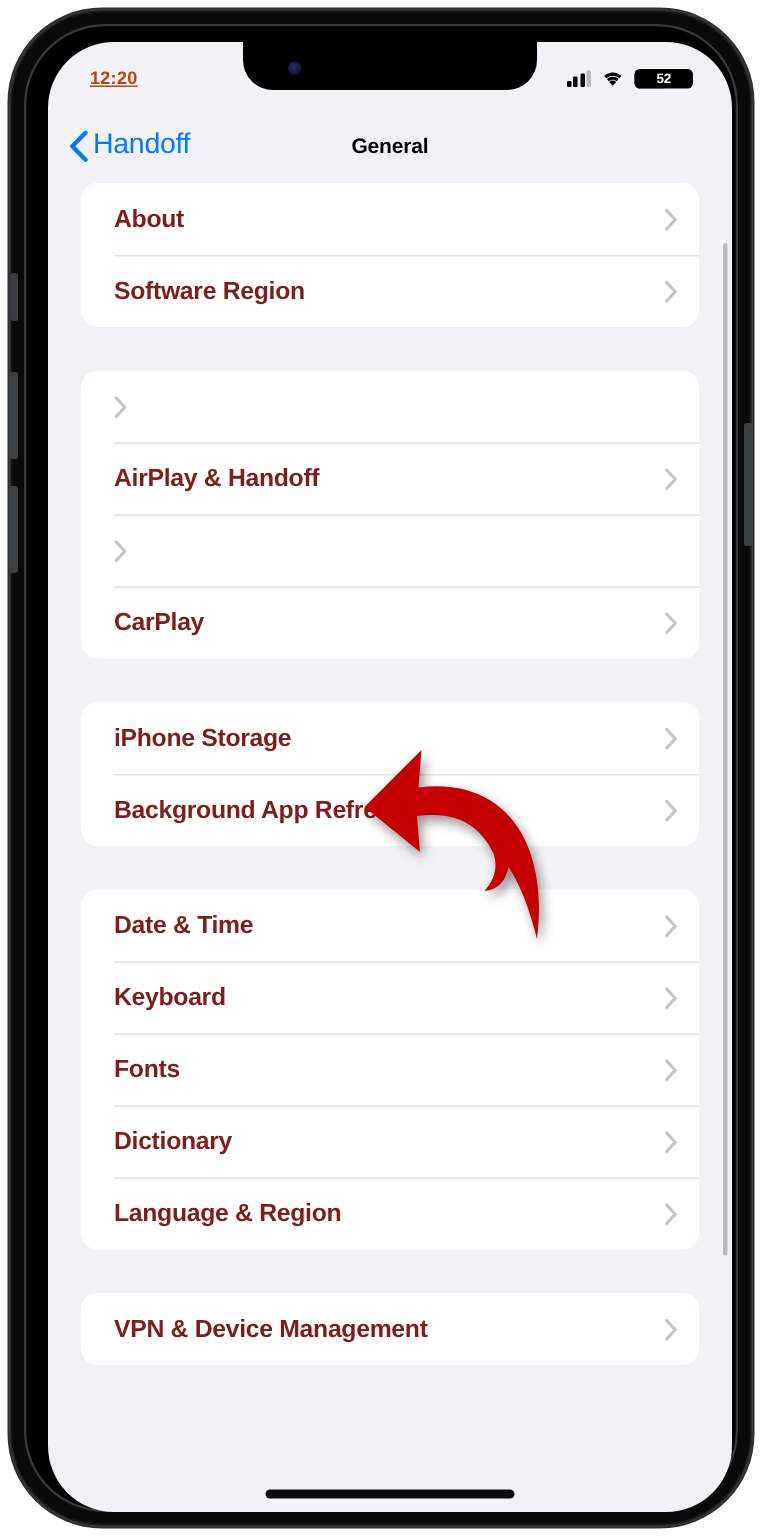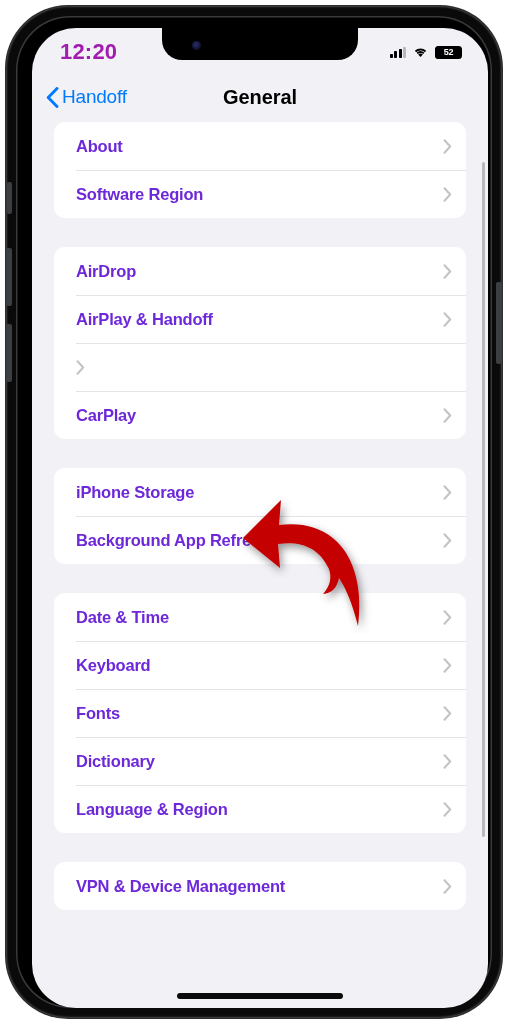--- a/index.html
+++ b/index.html
@@ -56,38 +56,38 @@
   }
 
   
   #status-bar{
     position:absolute; top:0; left:0; width:100%; height:44px;
     z-index:25;
     display:flex; align-items:center; justify-content:space-between;
     padding:0 26px 0 28px;
   }
   #status-time{
-    font-size:22px; font-weight:bold; color:#a21caf;
-    letter-spacing:0.2px; margin-top:4px;
+    font-size:12px; font-weight:bold; color:#c2410c;
+    letter-spacing:0.2px; margin-top:4px;text-decoration:underline;
   }
   #status-right{ display:flex; align-items:center; gap:6px; margin-top:4px; }
 
   
   #cellular-signal-icon{ display:flex; align-items:flex-end; gap:1.5px; height:11px; }
   #cellular-signal-icon i{ width:3px; background:#000; border-radius:0.8px; display:block; }
   #cellular-signal-icon i:nth-child(1){ height:4px; }
   #cellular-signal-icon i:nth-child(2){ height:6.5px; }
   #cellular-signal-icon i:nth-child(3){ height:9px; }
   #cellular-signal-icon i:nth-child(4){ height:11px; background:#b9b9bd; }
 
   #wifi-icon{ width:17px; height:12px; }
 
   
   #battery-icon{
-    position:relative; width:27px; height:13px;
+    position:relative; width:39px; height:13px;
     border-radius:3.5px; background:#000000;
     display:flex; align-items:center; overflow:hidden;
   }
   #battery-level-fill{
     position:absolute; left:0; top:0; bottom:0;
     background:#000; border-radius:3.5px 0 0 3.5px;
   }
   #battery-percent-text{
     position:relative; z-index:2; width:100%;
     text-align:center; font-size:9px; font-weight:bold;
@@ -101,21 +101,21 @@
     display:flex; align-items:center; z-index:20;
   }
   #back-button{
     display:flex; align-items:center; gap:3px;
     margin-left:14px; cursor:pointer;
   }
   #back-chevron-icon{ display:block; }
   #back-label{ font-size:19px; color:#007aff; letter-spacing:-0.2px; }
   #nav-title{
     position:absolute; left:0; width:100%; text-align:center;
-    font-size:20px; font-weight:bold; color:#000;
+    font-size:14px; font-weight:bold; color:#000;
     pointer-events:none; letter-spacing:-0.1px;
   }
 
   
   #settings-list{
     position:absolute; top:94px; left:0; width:100%;
     bottom:0; padding:0 22px;
   }
   .settings-group{
     background:#fff;
@@ -129,21 +129,21 @@
     display:flex; align-items:center;
     padding:0 14px 0 22px;
     cursor:pointer;
   }
   .settings-row + .settings-row::before{
     content:""; position:absolute; left:22px; right:0; top:0;
     height:1px; background:#e4e4e7;
   }
   .row-label{
     flex:1; font-size:16.5px; font-weight:bold;
-    color:#6d28d9; letter-spacing:-0.2px;
+    color:#7f1d1d; letter-spacing:-0.2px;
   }
   .row-chevron-icon{ display:block; flex:none; }
 
   
   #scroll-indicator{
     position:absolute; right:3px; top:134px;
     width:3px; height:675px;
     background:#b8b8bd; border-radius:2px; z-index:15;
   }
 
@@ -220,21 +220,20 @@
           </div>
           <div class="settings-row">
             <span class="row-label">Software Region</span>
             <svg class="row-chevron-icon" width="9" height="15" viewBox="0 0 9 15">
               <path d="M1.5 1.3 7.2 7.5 1.5 13.7" fill="none" stroke="#c4c4c6" stroke-width="2.1" stroke-linecap="round" stroke-linejoin="round"></path>
             </svg>
           </div>
         </div>
         <div class="settings-group">
           <div class="settings-row">
-            <span class="row-label">AirDrop</span>
             <svg class="row-chevron-icon" width="9" height="15" viewBox="0 0 9 15">
               <path d="M1.5 1.3 7.2 7.5 1.5 13.7" fill="none" stroke="#c4c4c6" stroke-width="2.1" stroke-linecap="round" stroke-linejoin="round"></path>
             </svg>
           </div>
           <div class="settings-row">
             <span class="row-label">AirPlay &amp; Handoff</span>
             <svg class="row-chevron-icon" width="9" height="15" viewBox="0 0 9 15">
               <path d="M1.5 1.3 7.2 7.5 1.5 13.7" fill="none" stroke="#c4c4c6" stroke-width="2.1" stroke-linecap="round" stroke-linejoin="round"></path>
             </svg>
           </div>

